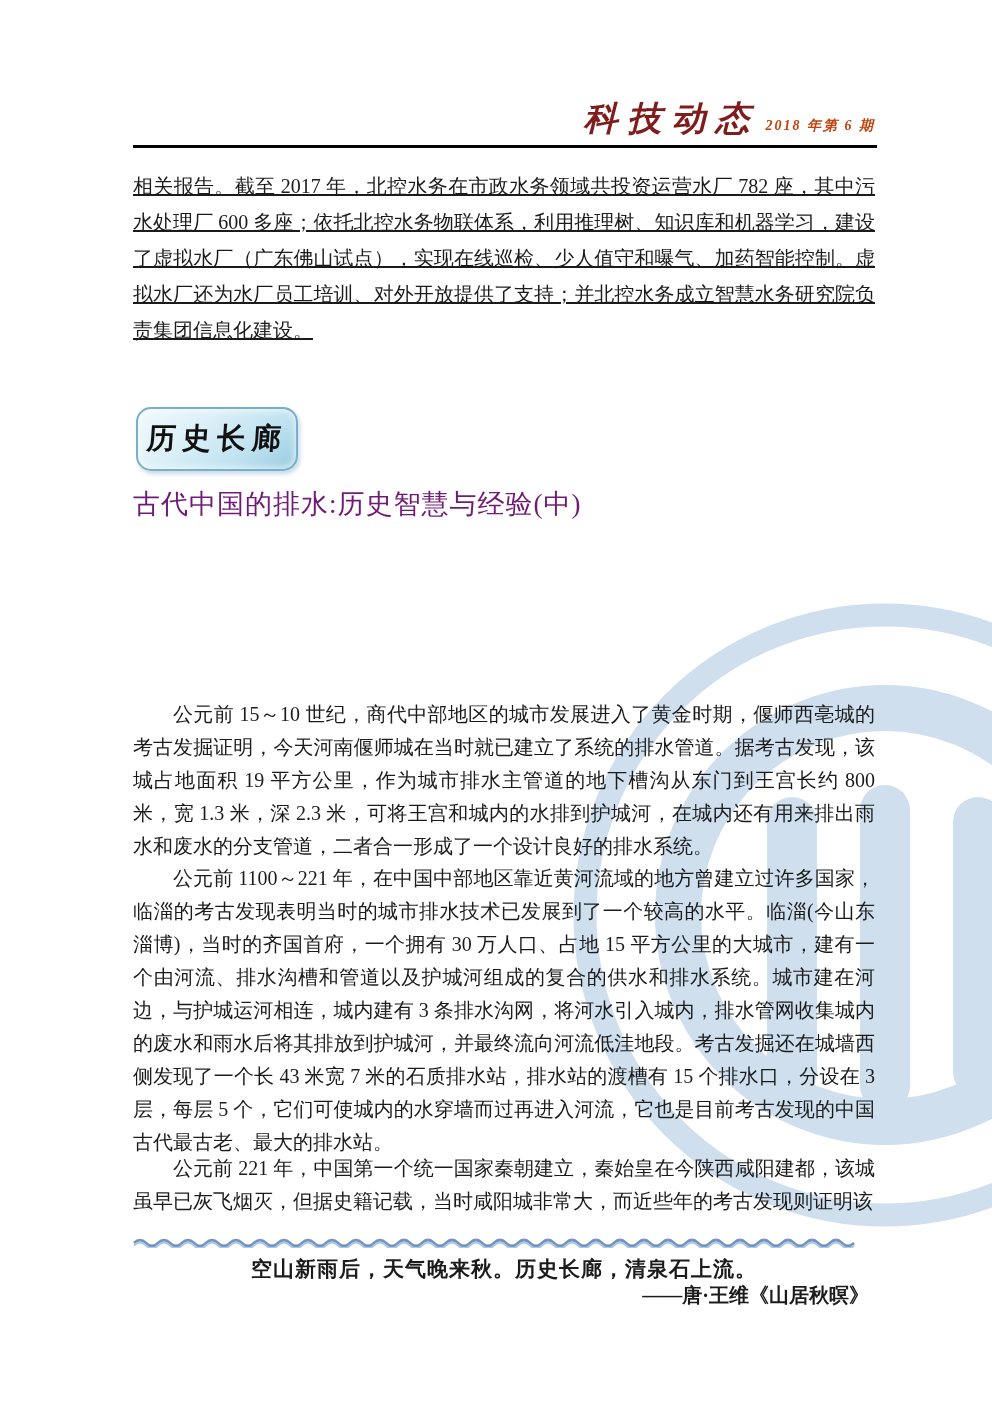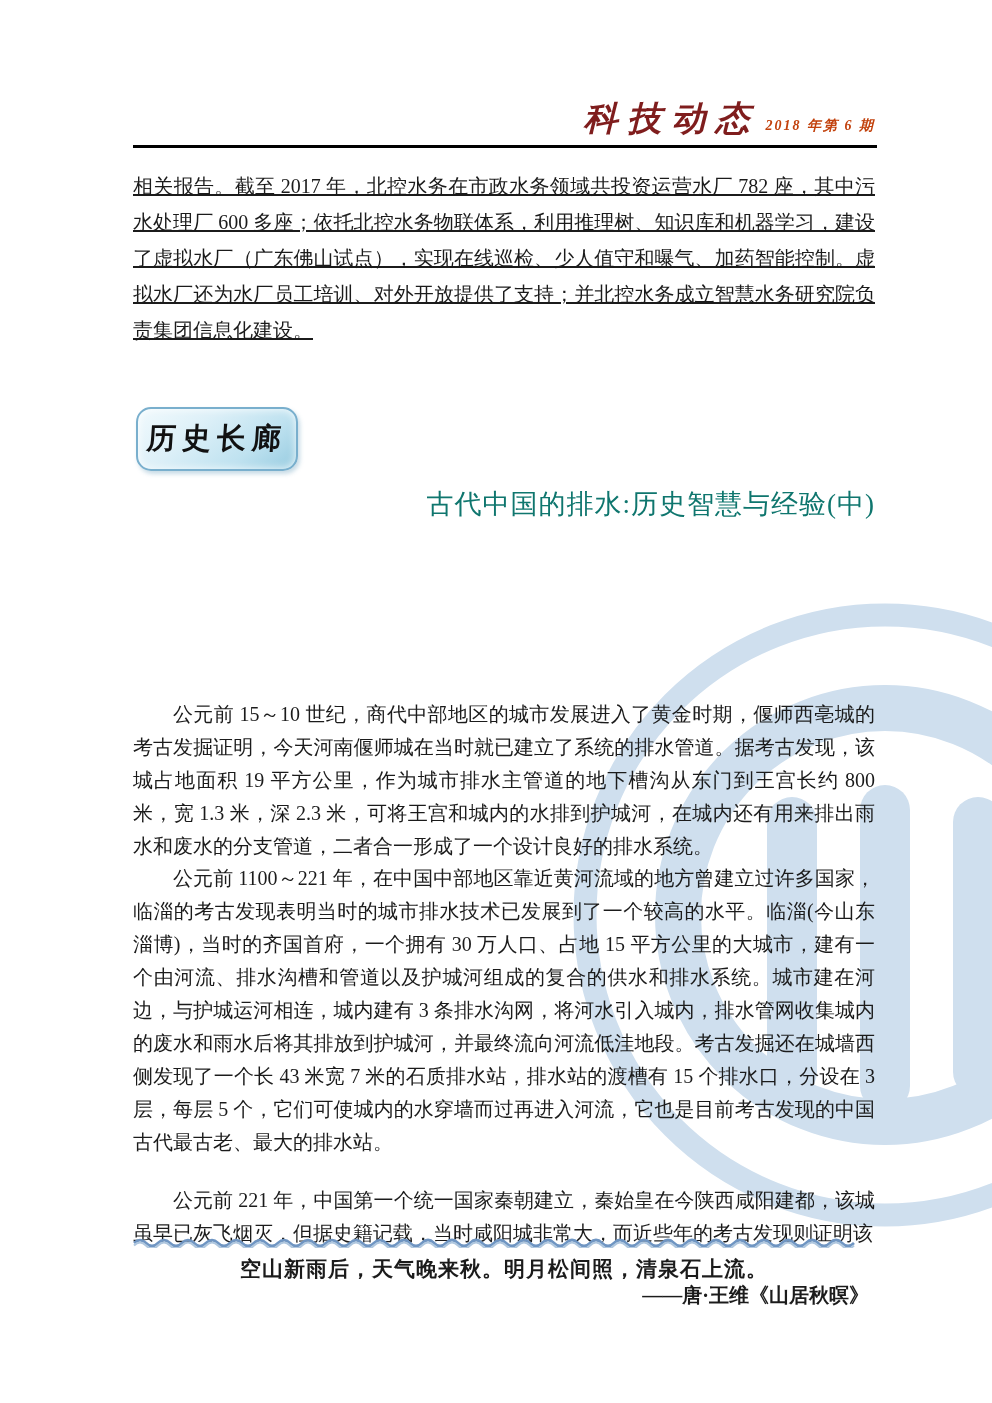--- a/index.html
+++ b/index.html
@@ -57,28 +57,28 @@
     box-shadow:2px 3px 4px rgba(130,175,200,.45), inset 0 0 9px rgba(255,255,255,.9);
     display:flex;align-items:center;justify-content:center;
   }
   .badge-label{
     font-size:29px;font-weight:bold;color:#111;
     letter-spacing:6px;transform:skewX(-4deg);
   }
 
   .article-title{
     position:absolute;top:486px;left:133px;width:742px;
-    font-size:27px;text-align:right;letter-spacing:1px;
-    font-weight:500;color:#0f766e;margin:0;
+    font-size:27px;text-align:left;letter-spacing:1px;
+    font-weight:500;color:#701a75;margin:0;
   }
 
   .p1{top:540px;}
   .p2{top:698px;}
   .p3{top:862px;}
-  .p4{top:1184px;}
+  .p4{top:1152px;}
 
   
   .wave-divider{position:absolute;top:1234px;left:133px;width:726px;height:14px;}
   .footer-quote{
     position:absolute;top:1255px;left:133px;width:742px;
     font-size:21px;font-weight:bold;text-align:center;letter-spacing:1px;
   }
   .footer-attrib{
     position:absolute;top:1282px;left:133px;width:742px;
     font-size:20px;font-weight:bold;text-align:right;padding-right:6px;
@@ -115,16 +115,16 @@
 
   <p class="para p2">公元前 15～10 世纪，商代中部地区的城市发展进入了黄金时期，偃师西亳城的考古发掘证明，今天河南偃师城在当时就已建立了系统的排水管道。据考古发现，该城占地面积 19 平方公里，作为城市排水主管道的地下槽沟从东门到王宫长约 800 米，宽 1.3 米，深 2.3 米，可将王宫和城内的水排到护城河，在城内还有用来排出雨水和废水的分支管道，二者合一形成了一个设计良好的排水系统。</p>
   <p class="para p3">公元前 1100～221 年，在中国中部地区靠近黄河流域的地方曾建立过许多国家，临淄的考古发现表明当时的城市排水技术已发展到了一个较高的水平。临淄(今山东淄博)，当时的齐国首府，一个拥有 30 万人口、占地 15 平方公里的大城市，建有一个由河流、排水沟槽和管道以及护城河组成的复合的供水和排水系统。城市建在河边，与护城运河相连，城内建有 3 条排水沟网，将河水引入城内，排水管网收集城内的废水和雨水后将其排放到护城河，并最终流向河流低洼地段。考古发掘还在城墙西侧发现了一个长 43 米宽 7 米的石质排水站，排水站的渡槽有 15 个排水口，分设在 3 层，每层 5 个，它们可使城内的水穿墙而过再进入河流，它也是目前考古发现的中国古代最古老、最大的排水站。</p>
   <p class="para p4">公元前 221 年，中国第一个统一国家秦朝建立，秦始皇在今陕西咸阳建都，该城虽早已灰飞烟灭，但据史籍记载，当时咸阳城非常大，而近些年的考古发现则证明该</p>
 
   <svg class="wave-divider" viewBox="0 0 726 14" xmlns="http://www.w3.org/2000/svg" aria-hidden="true">
     <path d="M1 9 q6 -6 12 0 t12 0 t12 0 t12 0 t12 0 t12 0 t12 0 t12 0 t12 0 t12 0 t12 0 t12 0 t12 0 t12 0 t12 0 t12 0 t12 0 t12 0 t12 0 t12 0 t12 0 t12 0 t12 0 t12 0 t12 0 t12 0 t12 0 t12 0 t12 0 t12 0 t12 0 t12 0 t12 0 t12 0 t12 0 t12 0 t12 0 t12 0 t12 0 t12 0 t12 0 t12 0 t12 0 t12 0 t12 0 t12 0 t12 0 t12 0 t12 0 t12 0 t12 0 t12 0 t12 0 t12 0 t12 0 t12 0 t12 0 t12 0 t12 0 t12 0" fill="none" stroke="#6f95c2" stroke-width="2.6"></path>
     <path d="M1 11.5 q6 -6 12 0 t12 0 t12 0 t12 0 t12 0 t12 0 t12 0 t12 0 t12 0 t12 0 t12 0 t12 0 t12 0 t12 0 t12 0 t12 0 t12 0 t12 0 t12 0 t12 0 t12 0 t12 0 t12 0 t12 0 t12 0 t12 0 t12 0 t12 0 t12 0 t12 0 t12 0 t12 0 t12 0 t12 0 t12 0 t12 0 t12 0 t12 0 t12 0 t12 0 t12 0 t12 0 t12 0 t12 0 t12 0 t12 0 t12 0 t12 0 t12 0 t12 0 t12 0 t12 0 t12 0 t12 0 t12 0 t12 0 t12 0 t12 0 t12 0 t12 0" fill="none" stroke="#aec6de" stroke-width="2"></path>
   </svg>
 
-  <div class="footer-quote">空山新雨后，天气晚来秋。明月松间照，清泉石上流。</div>
+  <div class="footer-quote">空山新雨后，天气晚来秋。历史长廊，清泉石上流。</div>
   <div class="footer-attrib">——唐·王维《山居秋暝》</div>
 
 </div>
 
 </body></html>

